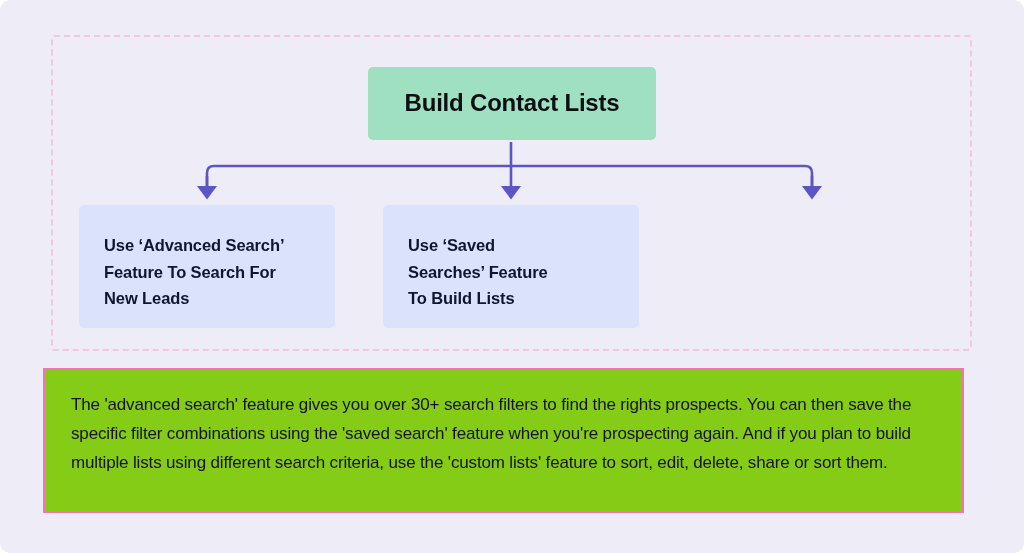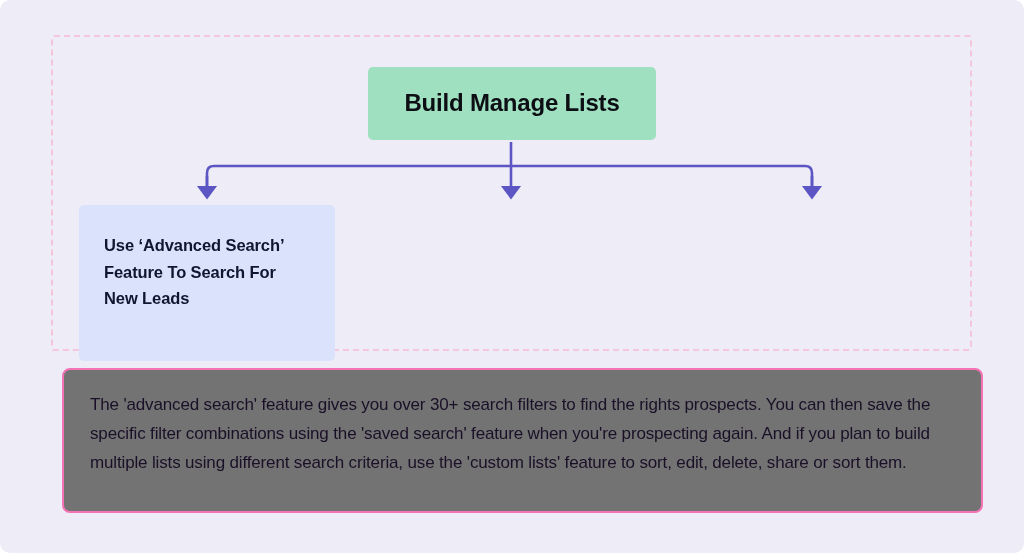--- a/index.html
+++ b/index.html
@@ -74,68 +74,68 @@
     position: absolute;
     left: 79px;
     top: 205px;
     width: 864px;
     height: 123px;
   }
   .leaf-card {
     position: absolute;
     top: 0;
     width: 256px;
-    height: 156px;
+    height: 123px;
     background: #dbe2fb;
     border-radius: 5px;
     box-sizing: border-box;
     padding: 27px 22px 0 25px;
   }
   .leaf-card:nth-of-type(1) { left: 0px; }
   .leaf-card:nth-of-type(2) { left: 304px; }
   .leaf-card:nth-of-type(3) { left: 608px; }
   .leaf-label {
     font-size: 16.5px;
     font-weight: 700;
     color: #10162f;
     line-height: 1.62;
     letter-spacing: -0.1px;
     white-space: pre-line;
   }
 
   
   #description-panel {
     position: absolute;
-    left: 62px;
+    left: 43px;
     top: 368px;
     width: 921px;
     height: 145px;
-    background: #737373;
+    background: #84cc16;
     border: 2px solid #f472b6;
-    border-radius: 8px;
+    border-radius: 0;
     box-sizing: border-box;
     padding: 20px 26px 0 26px;
   }
   #description-text {
     font-size: 17px;
     font-weight: 500;
     color: #1a1027;
     line-height: 1.72;
     letter-spacing: -0.15px;
   }
 </style>
 </head>
 <body>
 
 <div id="canvas">
 
   <div id="dashed-region"></div>
 
   <div id="root-node">
-    <div class="node-title">Build Manage Lists</div>
+    <div class="node-title">Build Contact Lists</div>
   </div>
 
   <svg id="connectors" viewBox="0 0 1024 553" xmlns="http://www.w3.org/2000/svg">
     <defs>
       <marker id="arrowhead" markerWidth="9" markerHeight="9" refX="1.2" refY="4.5" orient="auto" markerUnits="strokeWidth">
         <path d="M0,0.6 L0,8.4 L5.2,4.5 Z" fill="#5b56c4"></path>
       </marker>
     </defs>
 
     <path d="M 207 192 L 207 173 Q 207 166 214 166 L 805 166 Q 812 166 812 173 L 812 192" fill="none" stroke="#5b56c4" stroke-width="2.6" stroke-linecap="round"></path>
@@ -146,19 +146,24 @@
 
     <path d="M 812 176 L 812 189" fill="none" stroke="#5b56c4" stroke-width="2.6" marker-end="url(#arrowhead)"></path>
   </svg>
 
   <div id="leaf-row">
     <div class="leaf-card">
       <div class="leaf-label">Use ‘Advanced Search’
 Feature To Search For
 New Leads</div>
     </div>
+    <div class="leaf-card">
+      <div class="leaf-label">Use ‘Saved
+Searches’ Feature
+To Build Lists</div>
+    </div>
   </div>
 
   <div id="description-panel">
     <div id="description-text">The 'advanced search' feature gives you over 30+ search filters to find the rights prospects. You can then save the specific filter combinations using the 'saved search' feature when you're prospecting again. And if you plan to build multiple lists using different search criteria, use the 'custom lists' feature to sort, edit, delete, share or sort them.</div>
   </div>
 
 </div>
 
 </body></html>

